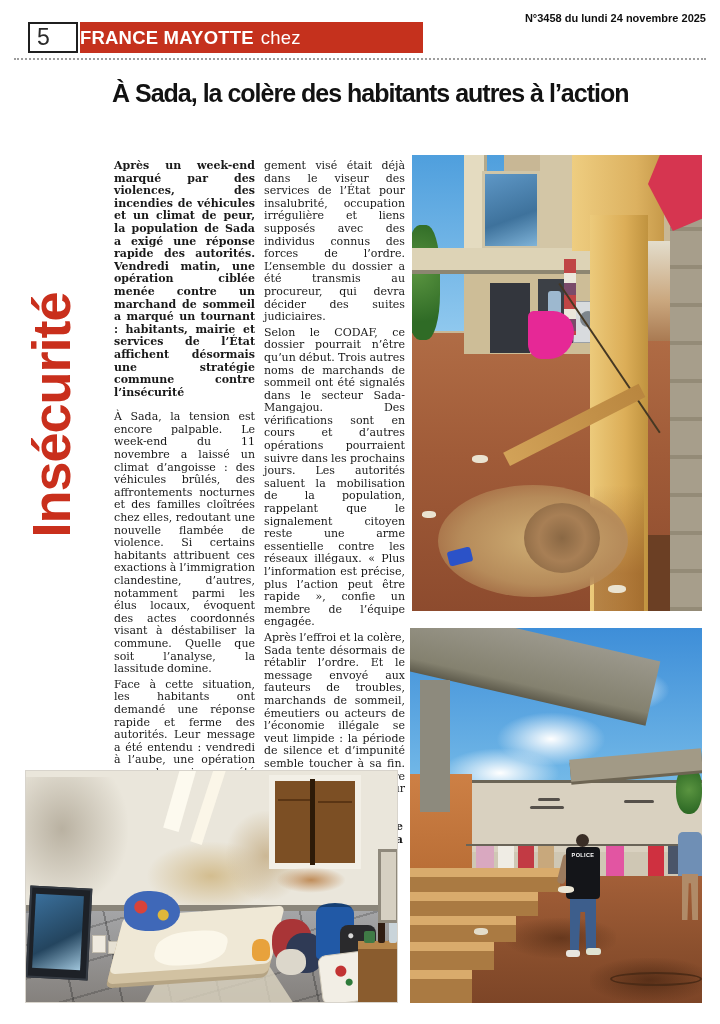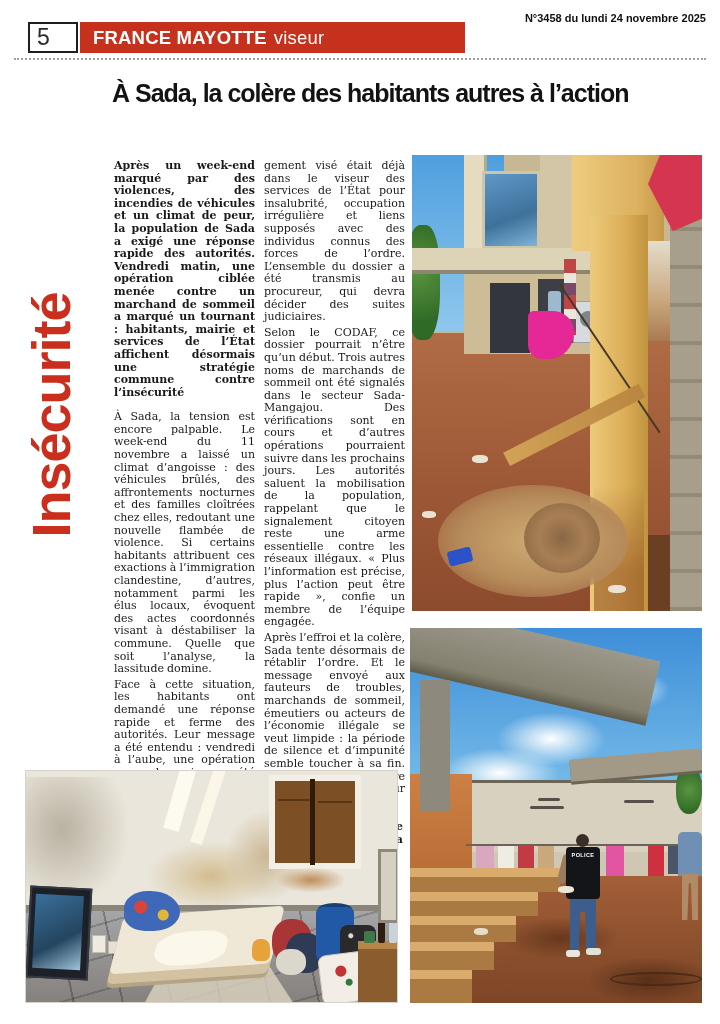--- a/index.html
+++ b/index.html
@@ -14,23 +14,23 @@
     font-family:"DejaVu Serif","Liberation Serif",serif;color:var(--ink);
   }
   
   .pagenum-box{
     position:absolute;left:28px;top:22px;width:50px;height:31px;
     border:2px solid #1f1f1f;background:#fff;
     font-family:"Liberation Sans",sans-serif;font-size:23px;line-height:27px;
     padding-left:7px;color:#2a2a2a;
   }
   .masthead{
-    position:absolute;left:80px;top:22px;width:385px;height:31px;
+    position:absolute;left:80px;top:22px;width:343px;height:31px;
     background:var(--red);color:#fff;display:flex;align-items:center;
-    font-family:"Liberation Sans",sans-serif;font-size:18.5px;padding-left:13px;
+    font-family:"Liberation Sans",sans-serif;font-size:18.5px;
     letter-spacing:.2px;
   }
   .mh-bold{font-weight:700;}
   .mh-light{font-weight:400;margin-left:7px;}
   .issue{
     position:absolute;right:14px;top:12px;
     font-family:"Liberation Sans",sans-serif;font-weight:700;font-size:11px;color:#101010;
   }
   .header-rule{
     position:absolute;left:14px;right:14px;top:58px;height:0;
@@ -201,21 +201,21 @@
 </head>
 <body>
 
 <div class="page">
 
   <div class="pagenum-box">
     <span>5</span>
   </div>
   <div class="masthead">
     <span class="mh-bold">FRANCE MAYOTTE</span>
-    <span class="mh-light">viseur</span>
+    <span class="mh-light">chez</span>
   </div>
   <div class="issue">N°3458 du lundi 24 novembre 2025</div>
   <div class="header-rule"></div>
 
   <h1 class="headline">À Sada, la colère des habitants autres à l’action</h1>
 
   <div class="kicker">Insécurité</div>
 
   <div class="col col1">
     <p class="lede">Après un week-end marqué par des violences, des incendies de véhicules et un climat de peur, la population de Sada a exigé une réponse rapide des autorités. Vendredi matin, une opération ciblée menée contre un marchand de sommeil a marqué un tournant : habitants, mairie et services de l’État affichent désormais une stratégie commune contre l’insécurité</p>

